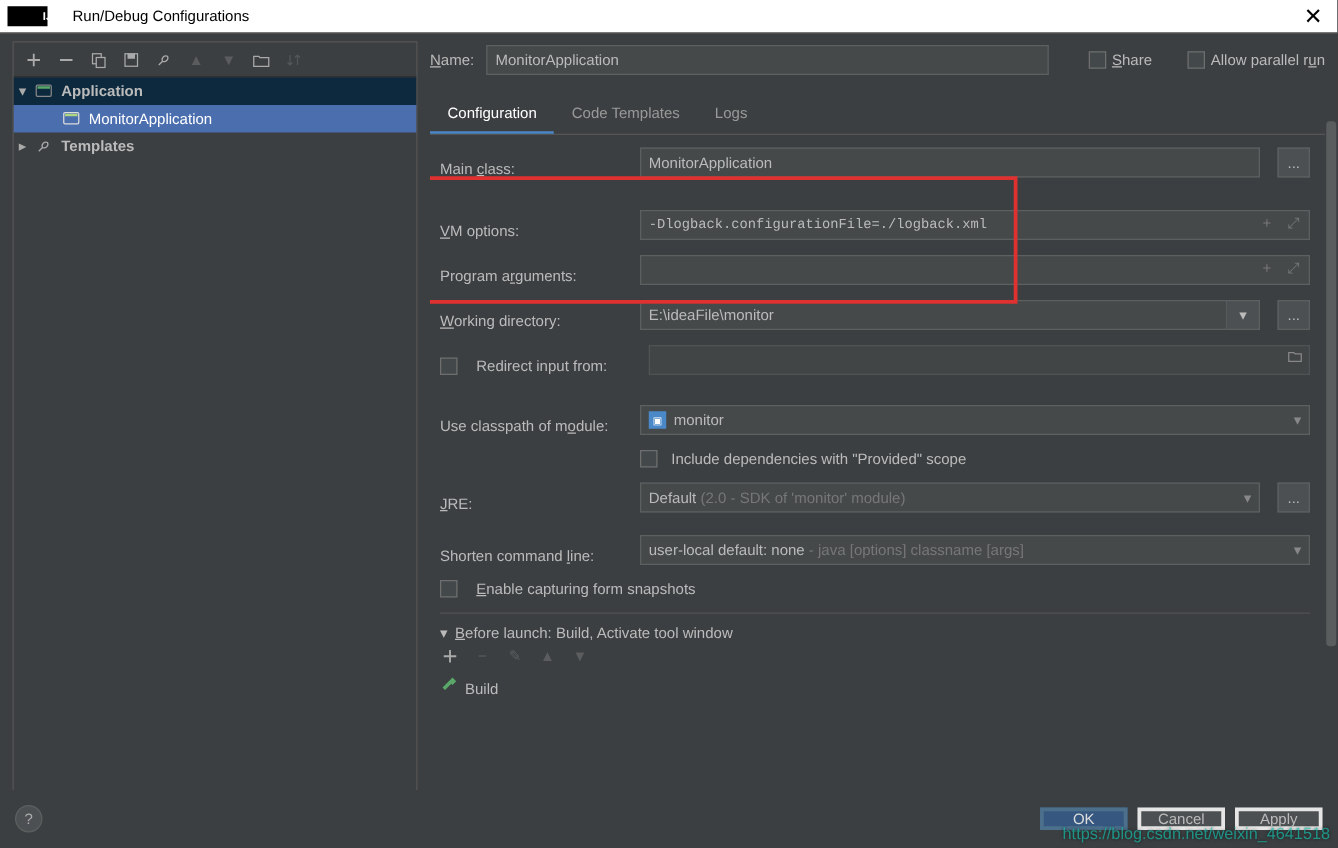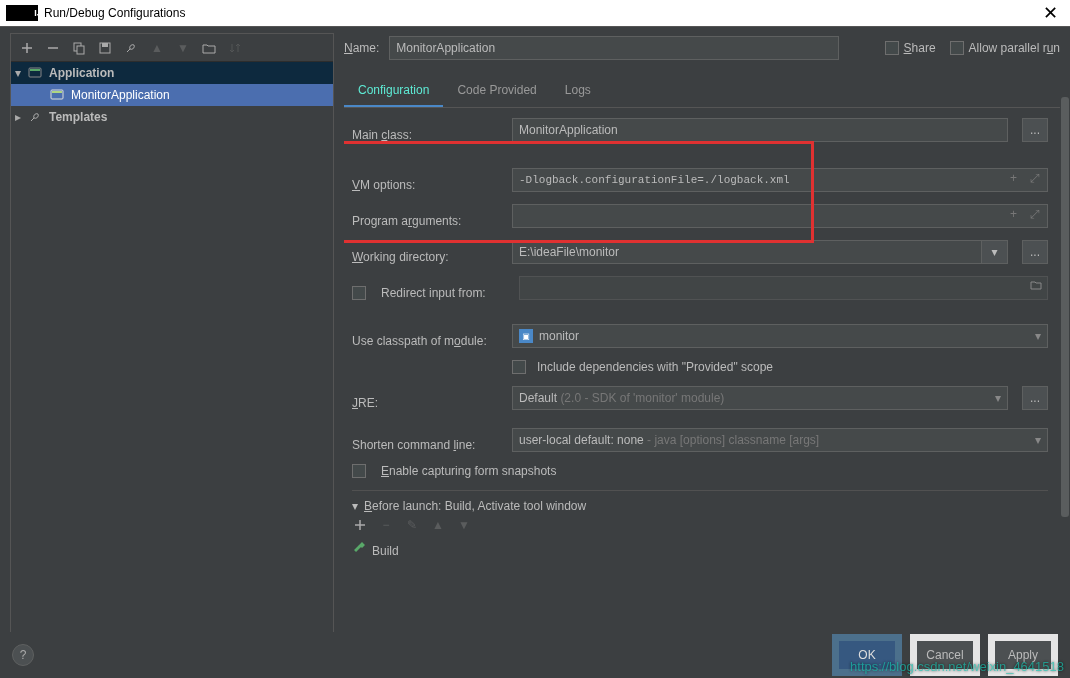--- a/index.html
+++ b/index.html
@@ -1,43 +1,43 @@
 <!DOCTYPE html>
 <html><head>
 <meta charset="utf-8">
 <style>
 * { box-sizing: border-box; margin: 0; padding: 0; font-family: "Segoe UI", Arial, sans-serif; font-size: 12px; }
 body { background: #3c3f41; color: #bbbbbb; width: 1070px; height: 678px; overflow: hidden; position: relative; }
 
 .title-bar { height: 26px; background: #ffffff; display: flex; align-items: center; padding: 0 6px; color: #000; }
-.title-bar .icon { width: 16px; height: 16px; background: #000; margin-right: 6px; display:flex; align-items:center; justify-content:center; color:#fff; font-size:9px; font-weight:bold;padding-left:32px; }
+.title-bar .icon { width: 16px; height: 16px; background: #000; margin-right: 20px; display:flex; align-items:center; justify-content:center; color:#fff; font-size:9px; font-weight:bold;padding-left:32px; }
 .title-bar .close { margin-left: auto; font-size: 18px; cursor: pointer; padding: 0 6px; }
 
 .main { display: flex; height: 626px; border-top: 1px solid #555; }
 
 .sidebar { width: 324px; background: #3c3f41; border: 1px solid #555; margin: 6px 0 6px 10px; display: flex; flex-direction: column; }
 .toolbar { height: 28px; display: flex; align-items: center; gap: 10px; padding: 0 8px; border-bottom: 1px solid #2d2d2d; }
 .tb-icon { width: 16px; height: 16px; display:flex; align-items:center; justify-content:center; color:#888; cursor:pointer; }
 .tb-icon.disabled { opacity: 0.4; }
 .tree { flex: 1; }
 .tree-item { height: 22px; display: flex; align-items: center; padding: 0 4px; cursor:pointer; }
 .tree-item.app { background: #0d293e; }
 .tree-item.selected { background: #4b6eaf; color: #fff; }
 .tree-item .arrow { width: 12px; color: #aaa; }
 .tree-item .node-icon { width: 16px; height: 16px; margin-right: 6px; display:flex; align-items:center; justify-content:center; }
 
 .right { flex: 1; padding: 6px 10px 6px 10px; display:flex; flex-direction:column; position:relative; }
 .name-row { display: flex; align-items: center; gap: 10px; height: 30px; }
 .name-row input { flex: 0 0 450px; background: #45494a; border: 1px solid #5e6060; color: #bbb; height: 24px; padding: 0 6px; }
-.top-checks { margin-left: auto; display:flex; gap: 14px; align-items:center; }
+.top-checks { margin-left: auto; display:flex; gap: 28px; align-items:center; }
 .chk { width: 14px; height: 14px; border: 1px solid #6e6e6e; background:#43494a; display:inline-block; vertical-align:middle; margin-right:5px; cursor:pointer; }
 
 .tabs { display:flex; border-bottom: 1px solid #555; margin-top: 12px; }
 .tab { padding: 8px 14px; cursor:pointer; color:#999; }
-.tab.active { color:#5eead4; border-bottom: 2px solid #4a88c7; }
+.tab.active { color:#ffffff; border-bottom: 2px solid #4a88c7; }
 
 .form-area { flex:1; overflow:hidden; padding: 10px 6px 6px 8px; border-right: 6px solid #3c3f41; position:relative; }
 .form-row { display:flex; align-items:flex-end; margin-bottom: 12px; gap: 10px; }
 .form-row .lbl { width: 150px; color:#bbb; }
 .form-row .fld { flex:1; position:relative; }
 .txt { width:100%; background:#45494a; border:1px solid #5e6060; color:#bbb; height:24px; padding:0 6px; }
 .txt.mono { font-family: "Courier New", monospace; font-size:11px; }
 .side-btn { width:26px; height:24px; background:#4c5052; border:1px solid #5e6060; color:#bbb; display:flex; align-items:center; justify-content:center; margin-left:4px; cursor:pointer; }
 .inline-icons { position:absolute; right:4px; top:3px; display:flex; gap:6px; }
 .inline-icon { width:14px; height:14px; color:#777; cursor:pointer; }
@@ -53,21 +53,21 @@
 .bl-toolbar { display:flex; gap:10px; padding:4px 0; }
 .build-row { display:flex; align-items:flex-end; gap:6px; padding:4px 0; }
 .hammer { color:#59A869; }
 
 .scroll-gutter { position:absolute; right:0; top:70px; bottom:0; width:10px; background:#3c3f41; }
 .scroll-thumb { position:absolute; right:1px; width:8px; background:#5a5d5e; border-radius:3px; }
 
 .bottom-bar { position:absolute; left:0; right:0; bottom:0; height:46px; display:flex; align-items:center; padding:0 12px; background:#3c3f41; }
 .help-btn { width:22px; height:22px; border-radius:50%; background:#4c5052; border:1px solid #5e6060; display:flex; align-items:center; justify-content:center; color:#aaa; cursor:pointer; }
 .btns { margin-left:auto; display:flex; gap:8px; }
-.btn { min-width:70px; height:42px; border:7px solid #e5e5e5; background:#4c5052; color:#bbb; display:flex; align-items:center; justify-content:center; cursor:pointer; padding: 0 0;}
+.btn { min-width:70px; height:18px; border:3px solid #e5e5e5; background:#4c5052; color:#bbb; display:flex; align-items:center; justify-content:center; cursor:pointer; padding: 0 0;}
 .btn.primary { background:#365880; border-color:#4c708c; color:#ddd; }
 
 .red-box { position:absolute; border:3px solid #e03131; pointer-events:none; }
 .watermark { position:absolute; right:6px; bottom:4px; color:#14b8a6; font-size:13px; opacity:0.7; text-shadow: 0 0 3px #000; }
 
 u { text-decoration: underline; }
 </style>
 </head>
 <body>
 
@@ -157,21 +157,21 @@
       <span><u>N</u>ame:</span>
       <input class="txt" value="MonitorApplication" style="">
       <div class="top-checks">
         <label><span class="chk"></span><u>S</u>hare</label>
         <label><span class="chk"></span>Allow parallel r<u>u</u>n</label>
       </div>
     </div>
 
     <div class="tabs">
       <div class="tab active">Configuration</div>
-      <div class="tab">Code Provided</div>
+      <div class="tab">Code Templates</div>
       <div class="tab">Logs</div>
     </div>
 
     <div class="form-area">
       <div class="form-row">
         <span class="lbl">Main <u>c</u>lass:</span>
         <div class="fld"><input class="txt" value="MonitorApplication" style=""></div>
         <div class="side-btn">...</div>
       </div>
 

